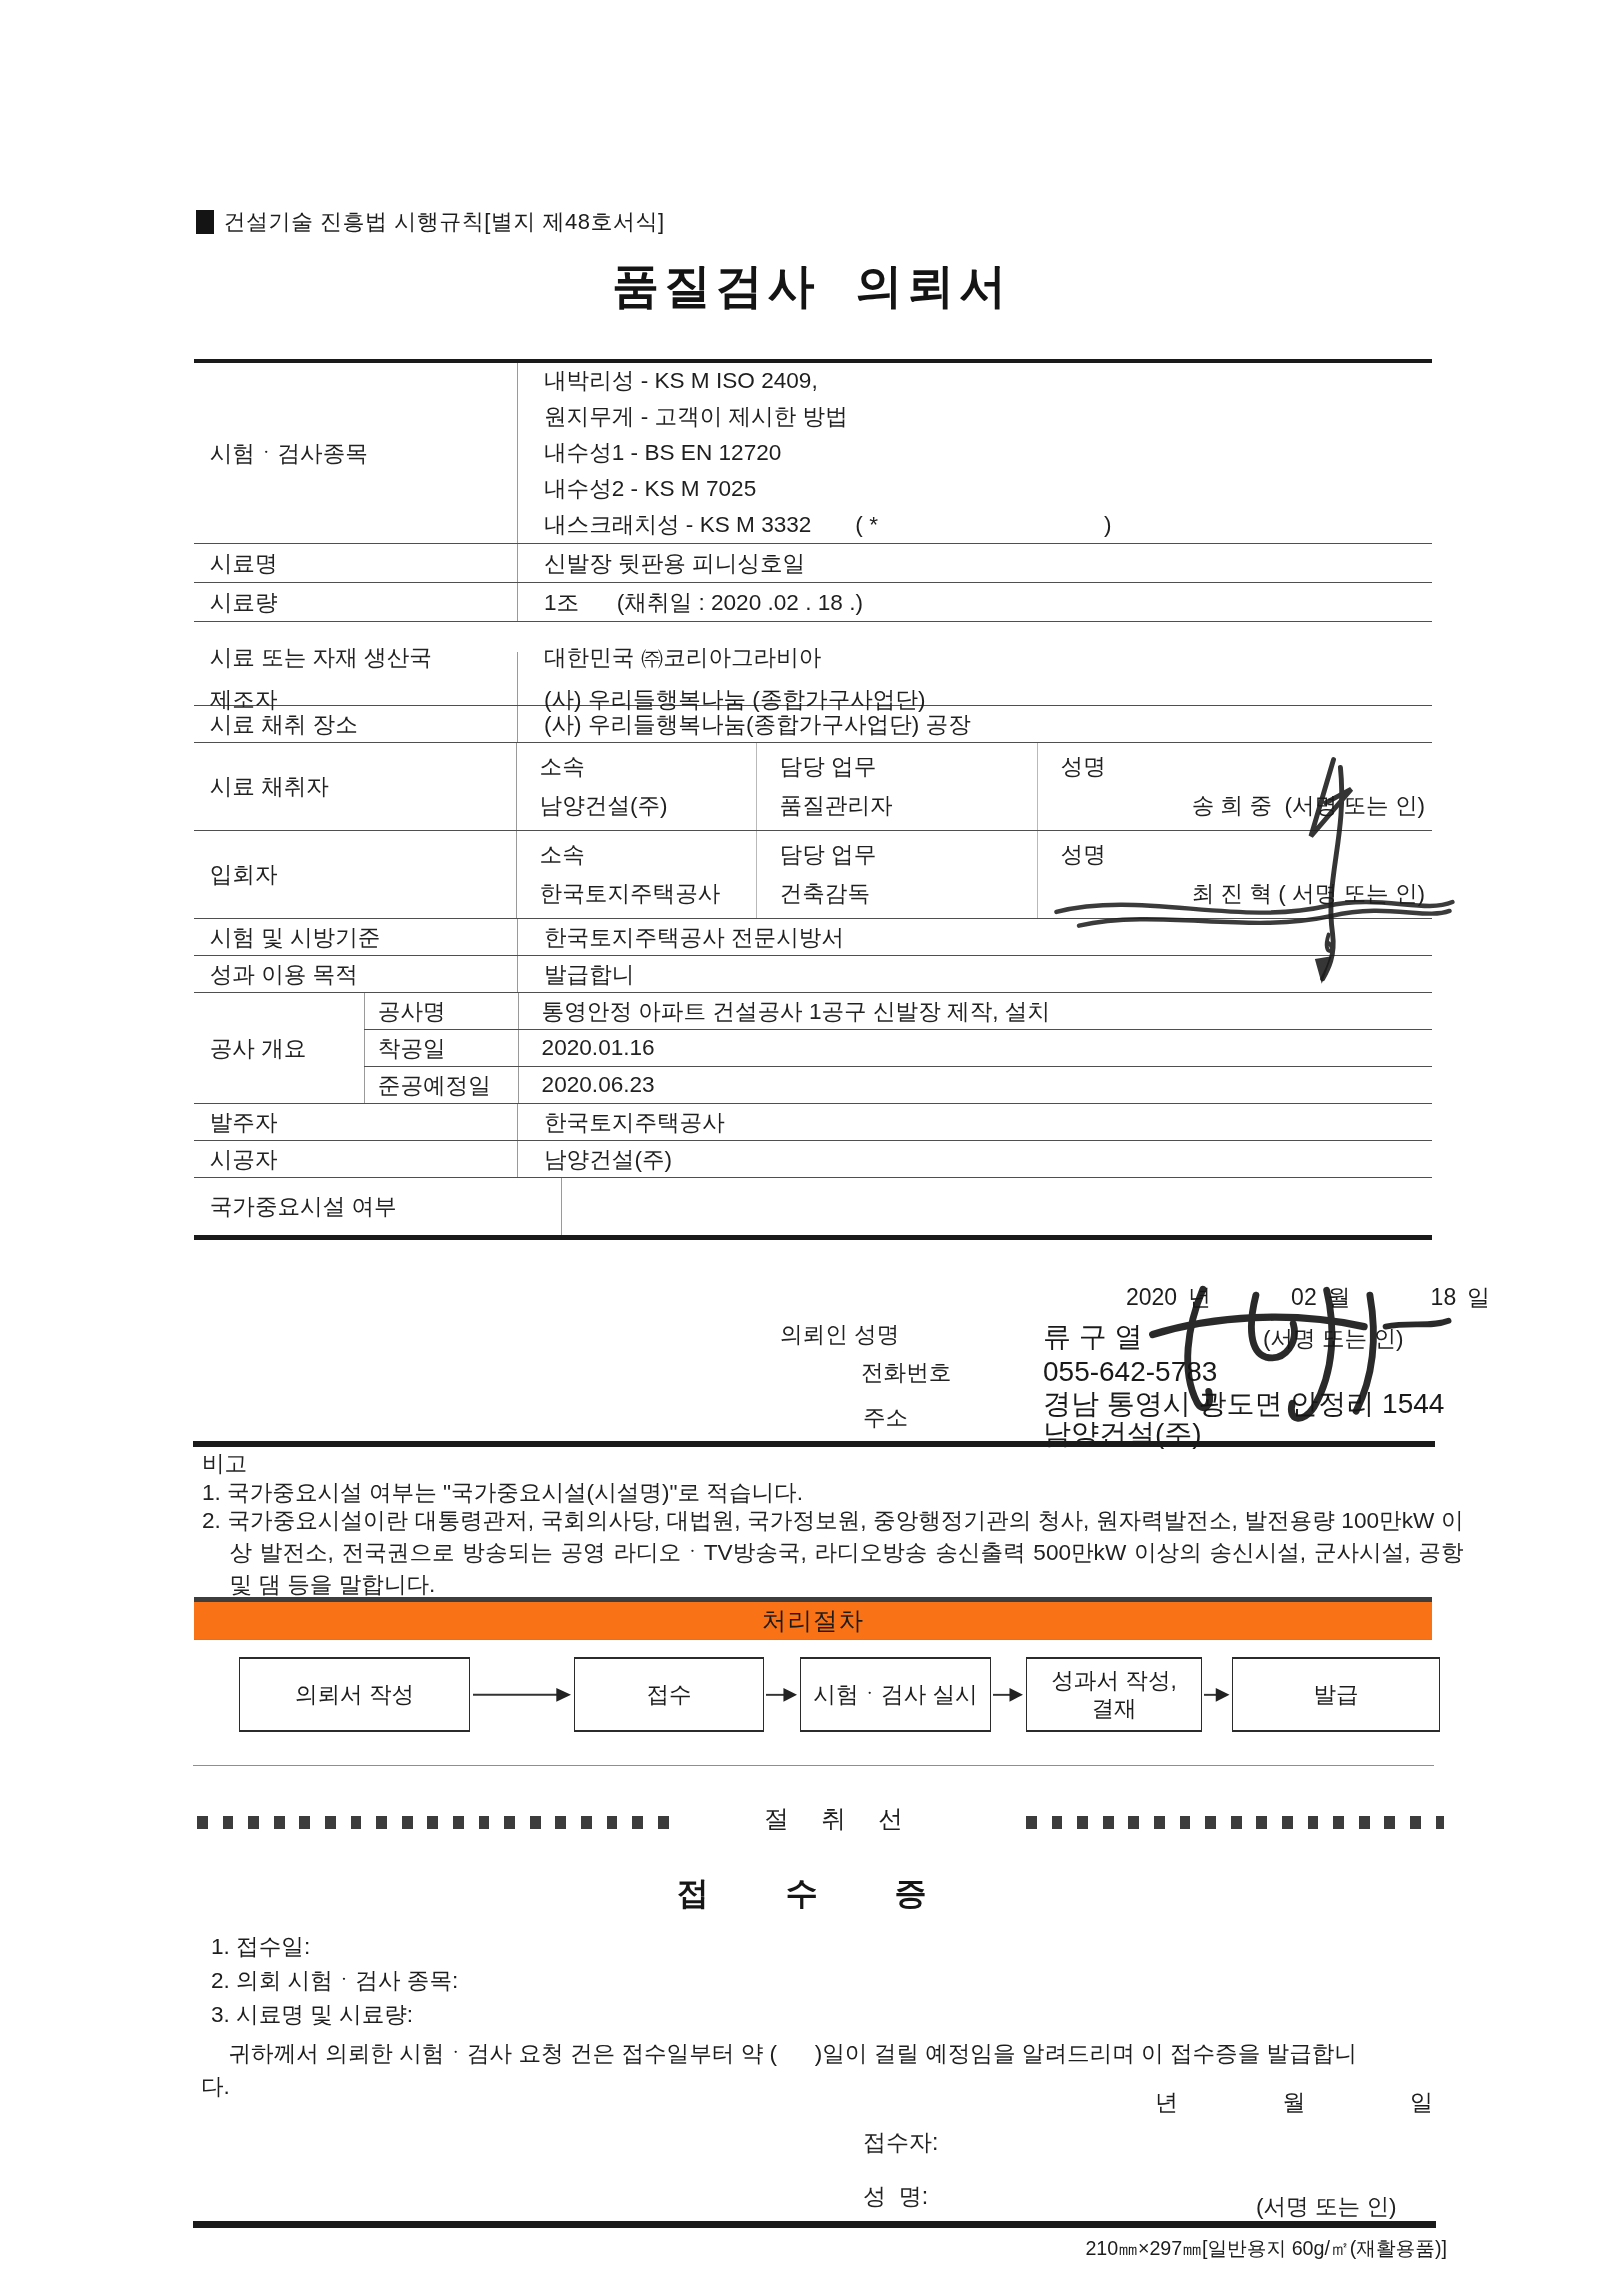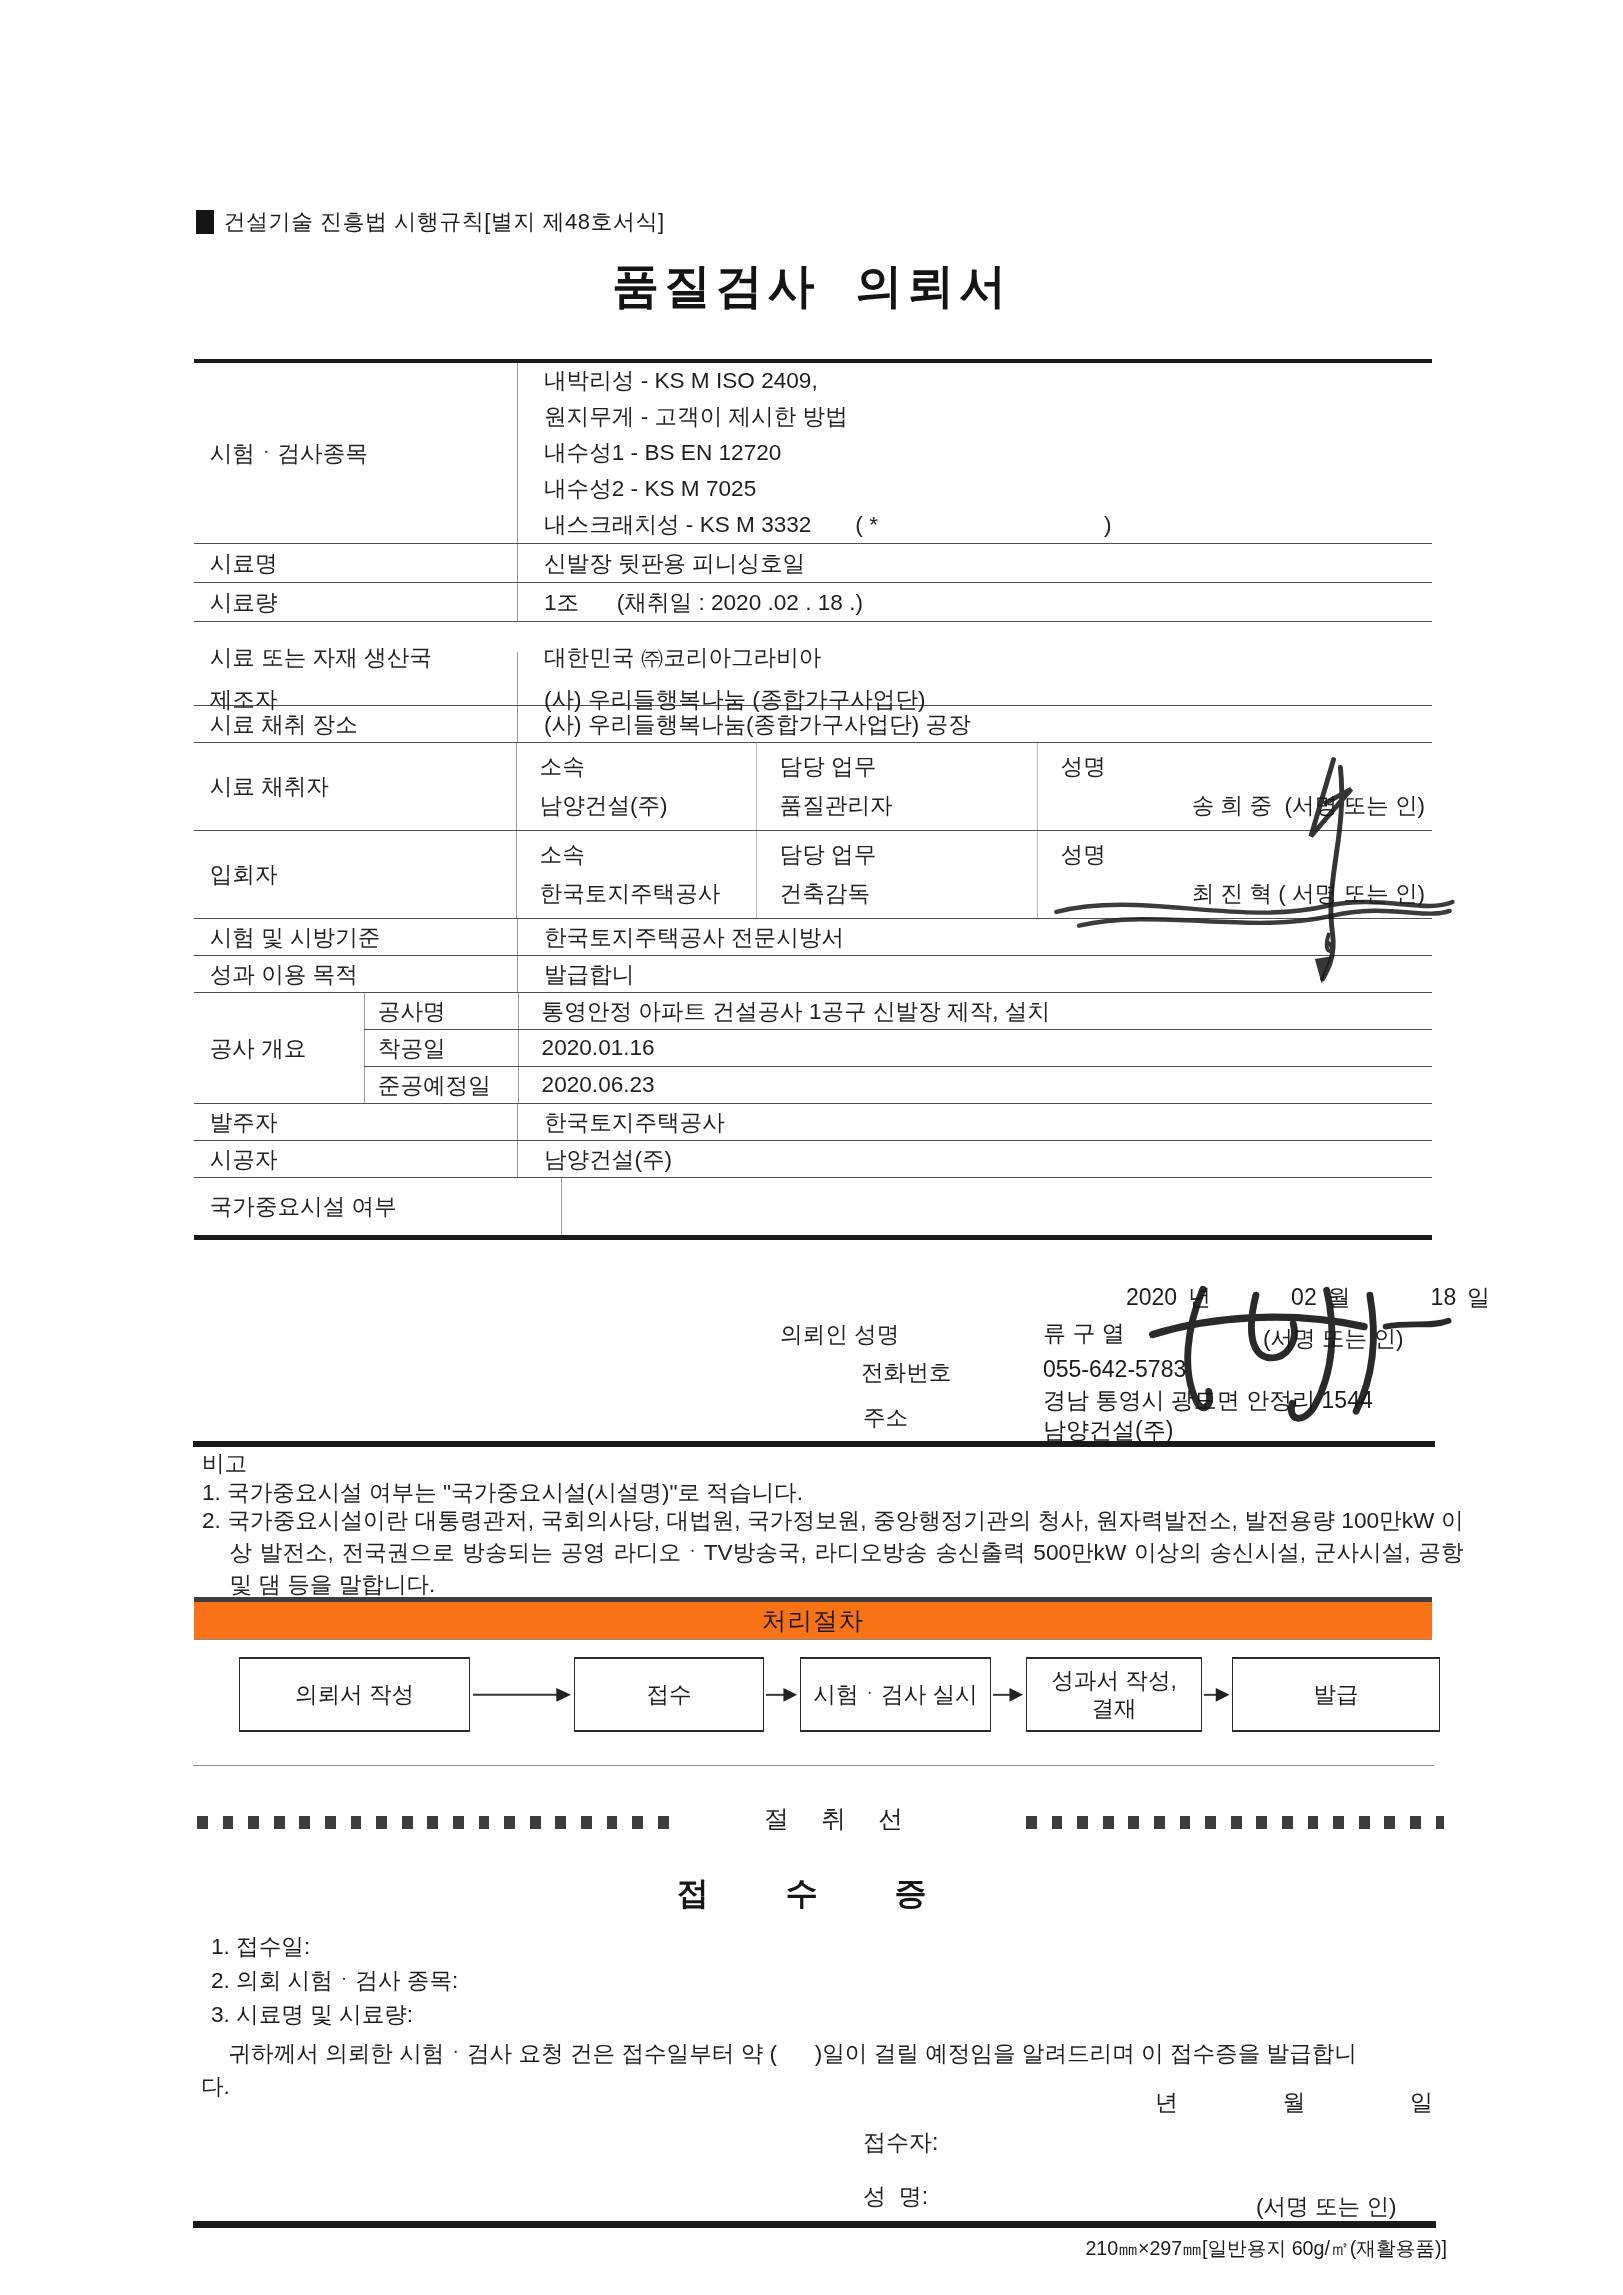--- a/index.html
+++ b/index.html
@@ -36,21 +36,21 @@
   .prow{display:flex;flex:1;border-bottom:1px solid #4f4f4f;}
   .prow:last-child{border-bottom:none;}
   .plbl{width:154px;border-left:1px solid #9a9a9a;padding-left:12.8px;display:flex;align-items:center;font-size:22.6px;}
   .pval{flex:1;border-left:1px solid #9a9a9a;padding-left:22.6px;display:flex;align-items:center;font-size:22.6px;}
   .two-line{line-height:42px;margin-top:30px;}
   
   #statement{left:235px;top:1256px;font-size:23px;color:#1d1d1d;}
   #dateline{left:1086px;top:1282px;width:364px;display:flex;justify-content:space-between;font-size:23px;color:#1d1d1d;margin-left:40px;}
   #dateline .u{margin-left:10.8px;}
   .reqlbl{font-size:22.6px;color:#222;}
-  .reqval{font-size:23px;color:#1a1a1a;}
+  .reqval{font-size:28px;color:#1a1a1a;}
   
   .thick{background:#1a1a1a;}
   
   #notes-title{left:202px;top:1448px;font-size:22.6px;}
   #note1{left:202px;top:1477px;font-size:22.6px;}
   #note2{left:202px;top:1505px;width:1234px;font-size:22.6px;line-height:32px;padding-left:27.5px;text-indent:-27.5px;text-align:justify;}
   
   #band{left:194px;top:1597px;width:1238px;height:37px;background:#f97316;border-top:5.9px solid #3d3d3d;border-bottom:1px solid #8a8a8a;display:flex;align-items:center;justify-content:center;font-size:24.6px;color:#1c1c1c;letter-spacing:1px;box-sizing:content-box;}
   
   .fbox{position:absolute;top:1657px;height:75px;border:1.5px solid #2b2b2b;border-top-width:2.5px;border-bottom-width:2.5px;background:#fff;display:flex;flex-direction:column;align-items:center;justify-content:center;font-size:22.6px;color:#1d1d1d;line-height:27.5px;box-sizing:border-box;}

